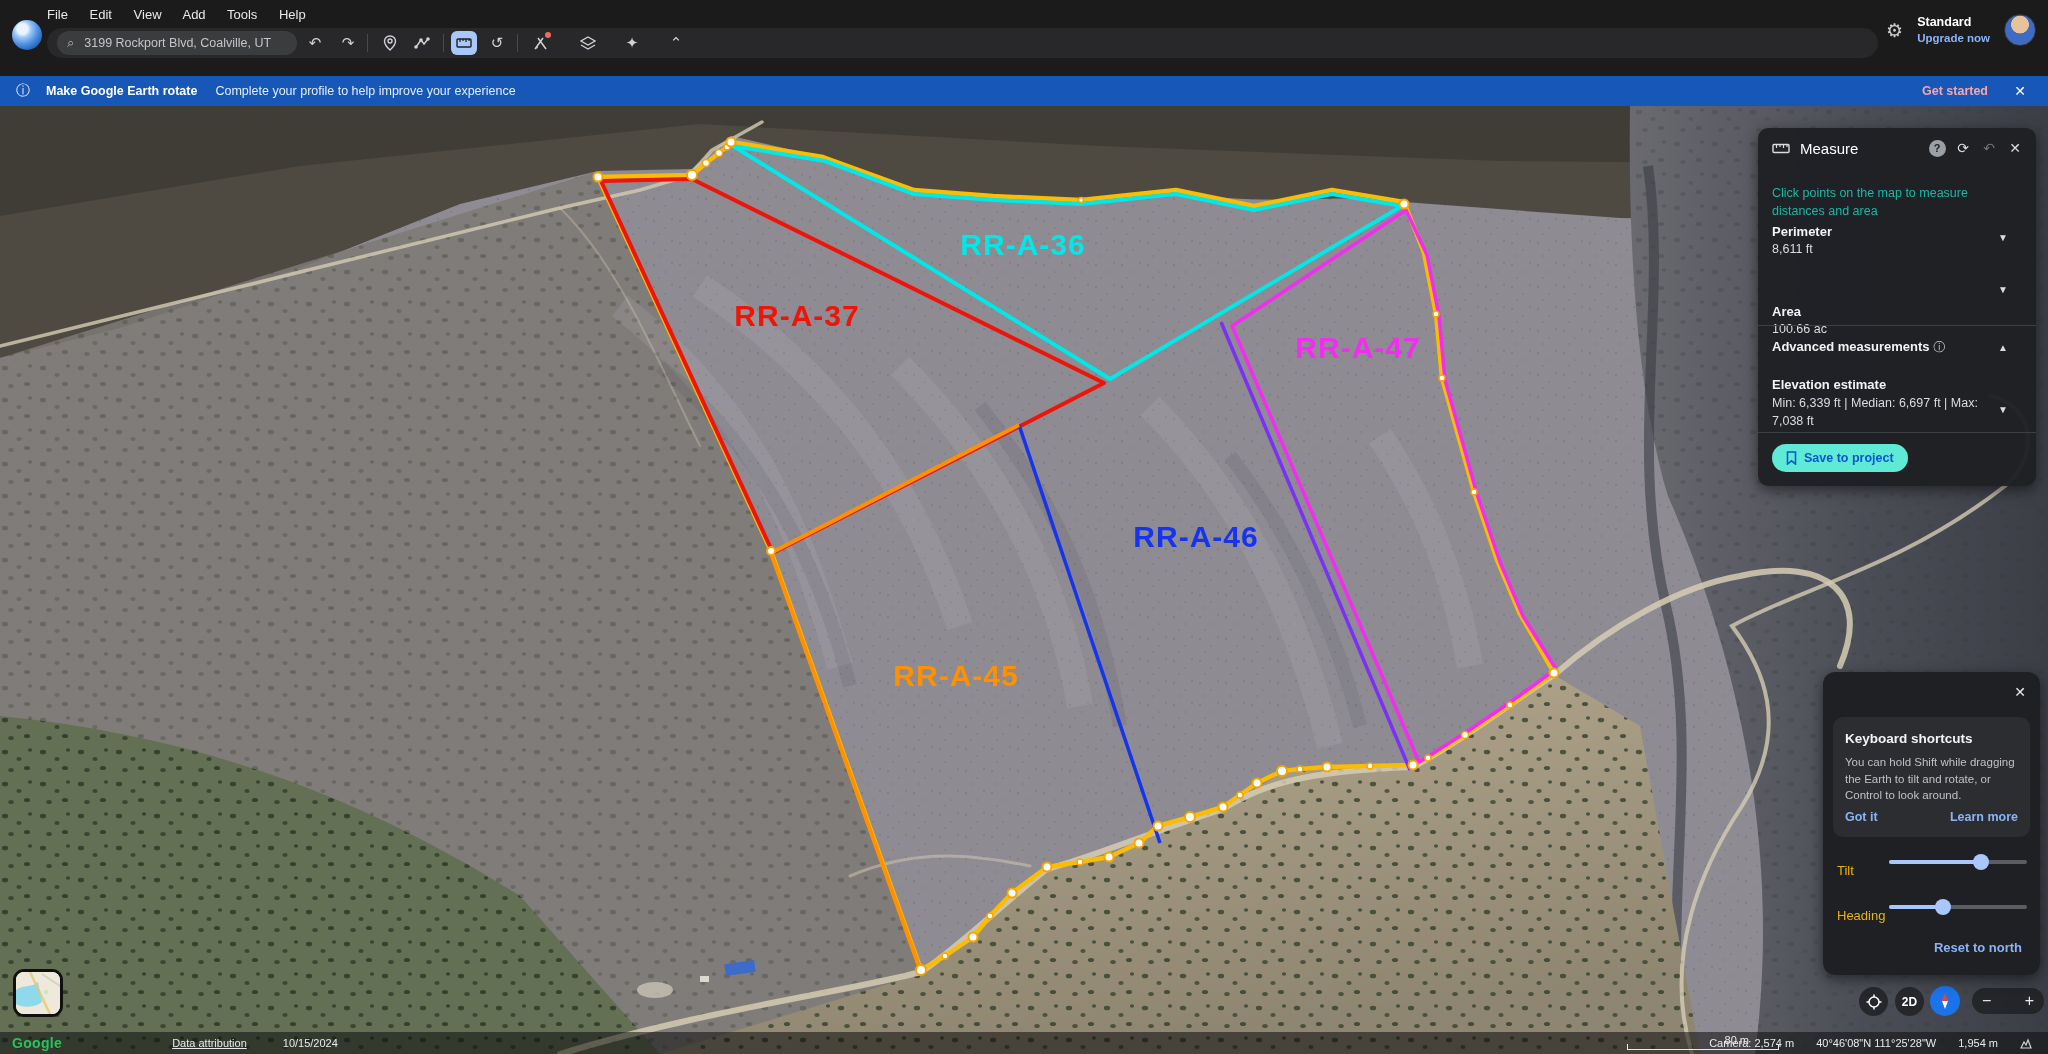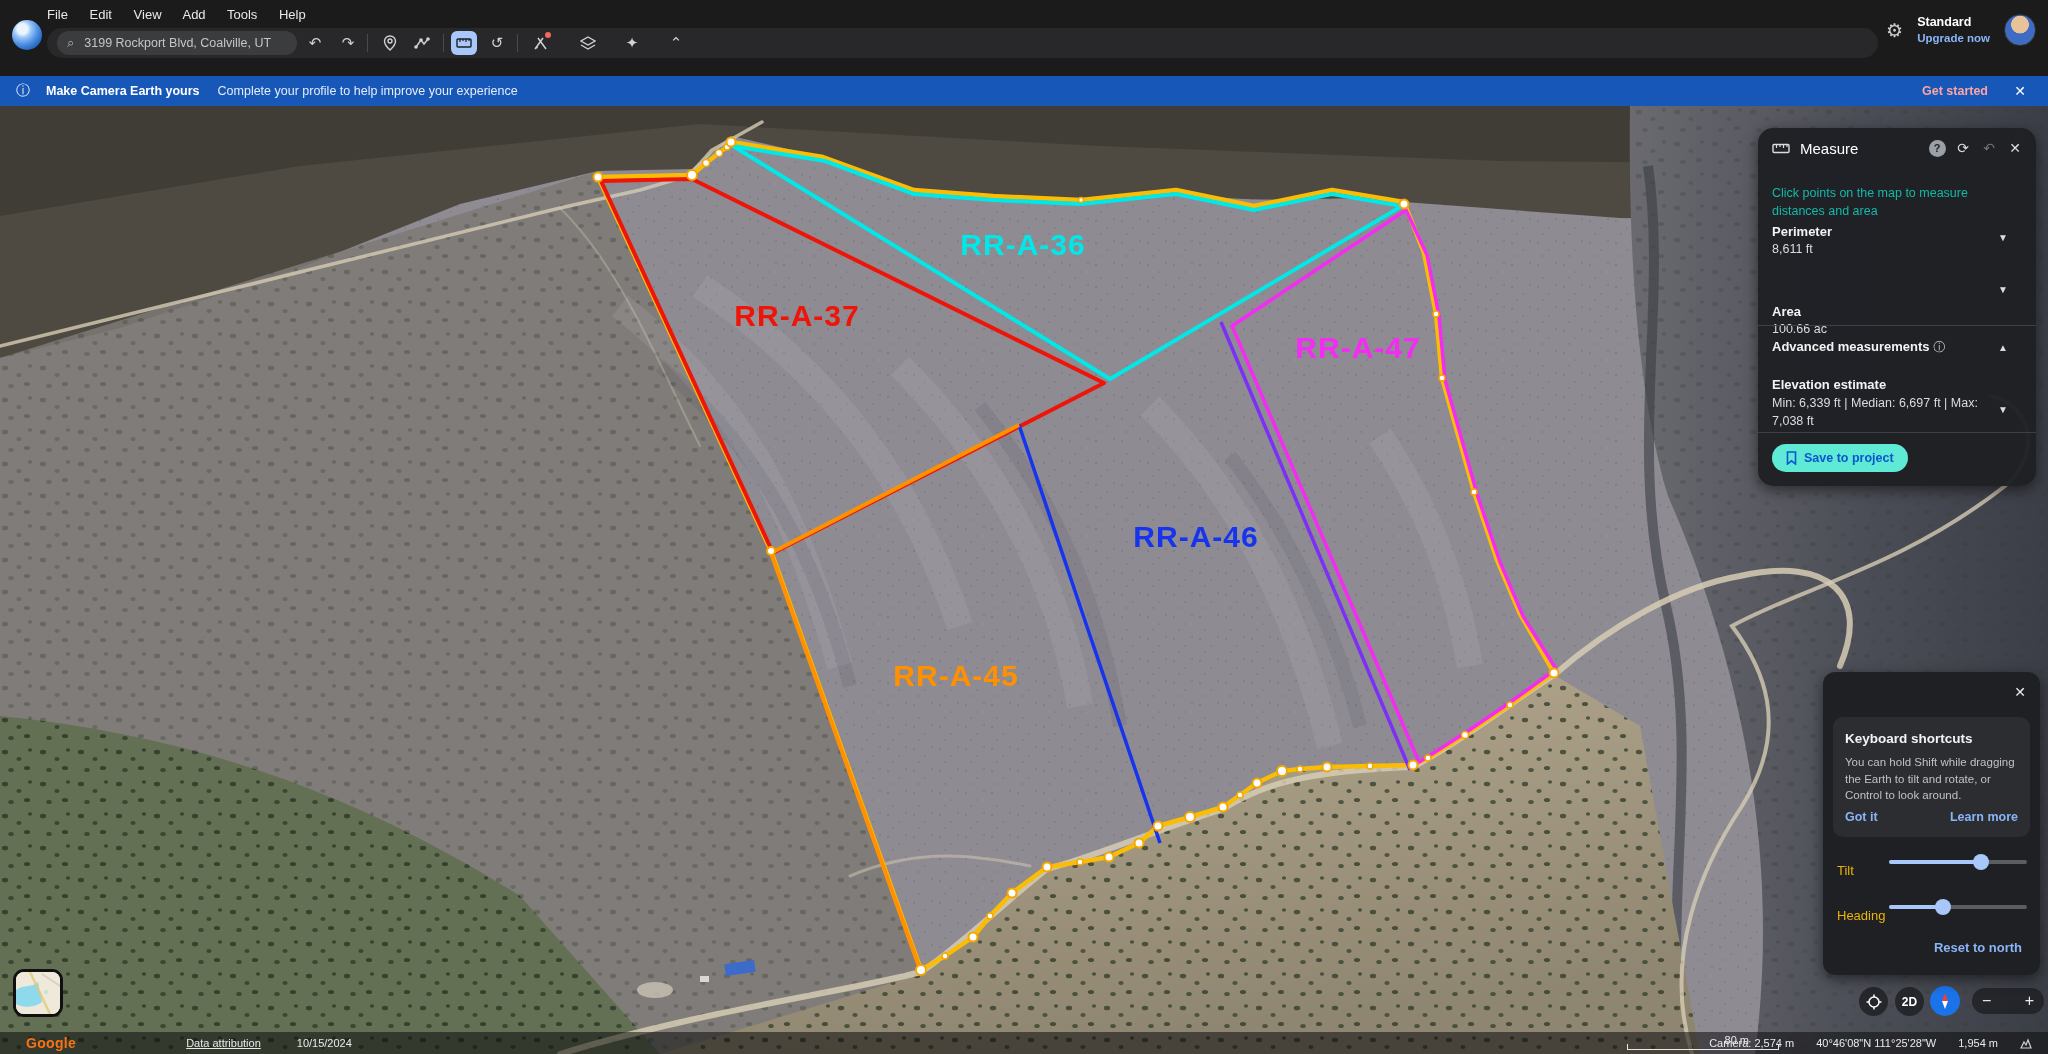--- a/index.html
+++ b/index.html
@@ -40,21 +40,21 @@
   .banner .bs{margin-left:18px;font-size:12.5px;color:#e4ecfb;}
   .banner .cta{position:absolute;right:60px;font-size:12.5px;font-weight:700;color:#fca5a5;cursor:pointer;}
   .banner .bx{position:absolute;right:22px;font-size:14px;color:#fff;cursor:pointer;}
 
   
   .map{position:absolute;left:0;top:106px;width:2048px;height:948px;background:#8e8b93;}
   .plabel{position:absolute;font-weight:700;font-size:30px;letter-spacing:1px;white-space:nowrap;transform:translate(-50%,-50%);}
 
   
   .mpanel{position:absolute;left:1758px;top:128px;width:278px;height:358px;background:rgba(31,32,36,.97);
-          border-radius:15px;z-index:20;color:#e8eaed;box-shadow:0 4px 14px rgba(0,0,0,.5);}
+          border-radius:10px;z-index:20;color:#e8eaed;box-shadow:0 4px 14px rgba(0,0,0,.5);}
   .mhead{position:absolute;left:0;top:0;width:100%;height:40px;display:flex;align-items:center;}
   .mtitle{font-size:15px;font-weight:500;color:#fff;}
   .mico{width:26px;height:26px;display:flex;align-items:center;justify-content:center;color:#dadce0;font-size:14px;border-radius:50%;}
   .helpc{width:17px;height:17px;border-radius:50%;background:#9aa0a6;color:#202124;font-size:11px;font-weight:700;
          display:flex;align-items:center;justify-content:center;}
   .minstr{position:absolute;left:14px;top:56px;width:252px;font-size:12.5px;line-height:1.45;color:#14b8a6;}
   .mrow-l{font-size:13px;font-weight:700;color:#f1f3f4;}
   .mrow-v{font-size:12.5px;color:#dadce0;margin-top:3px;}
   .caret{position:absolute;color:#dadce0;font-size:10px;}
   .mdiv{position:absolute;left:0;width:100%;height:1px;background:#3c4043;}
@@ -82,21 +82,21 @@
          color:#e8eaed;display:flex;justify-content:space-between;padding:0 10px;font-size:16px;}
   .compassbtn{background:#1a73e8;width:30px;height:30px;}
 
   
   .minimap{position:absolute;left:13px;top:969px;width:50px;height:48px;border-radius:11px;border:3px solid #101010;
            overflow:hidden;z-index:18;background:#e9e5da;cursor:pointer;}
 
   
   .status{position:absolute;left:0;top:1032px;width:2048px;height:22px;background:rgba(12,12,12,.55);z-index:25;
           display:flex;align-items:center;color:#e8eaed;font-size:11px;}
-  .status .glogo{margin-left:26px;font-size:14px;font-weight:600;letter-spacing:.3px;color:#f97316;}
+  .status .glogo{margin-left:12px;font-size:14px;font-weight:600;letter-spacing:.3px;color:#22c55e;}
   .status .it{margin-left:0;}
   .attr{text-decoration:underline;cursor:pointer;}
   .scalewrap{position:absolute;left:1627px;top:1px;width:152px;height:20px;}
   .scalelbl{position:absolute;right:30px;top:1px;font-size:11px;}
   .scaleline{position:absolute;left:0;bottom:3px;width:152px;height:6px;border-bottom:1.5px solid #e8eaed;
              border-right:1.5px solid #e8eaed;border-left:1.5px solid #e8eaed;}
   .sright{position:absolute;right:16px;display:flex;gap:22px;align-items:center;}
 </style>
 </head>
 <body>
@@ -309,21 +309,21 @@
       <div class="plan">
         <div class="t1">Standard</div>
         <div class="t2">Upgrade now</div>
       </div>
       <div class="avatar"></div>
     </div>
   </div>
 
   <div class="banner">
     <span class="info">ⓘ</span>
-    <span class="bt">Make Camera Earth yours</span>
+    <span class="bt">Make Google Earth rotate</span>
     <span class="bs">Complete your profile to help improve your experience</span>
     <span class="cta">Get started</span>
     <span class="bx">✕</span>
   </div>
 
   <div class="mpanel">
     <div class="mhead">
       <div class="mico" style="margin-left:10px;">
         <svg width="18" height="13" viewBox="0 0 18 13">
             <rect x="1" y="2.5" width="16" height="8" rx="1" fill="none" stroke="#dadce0" stroke-width="1.4"></rect>

